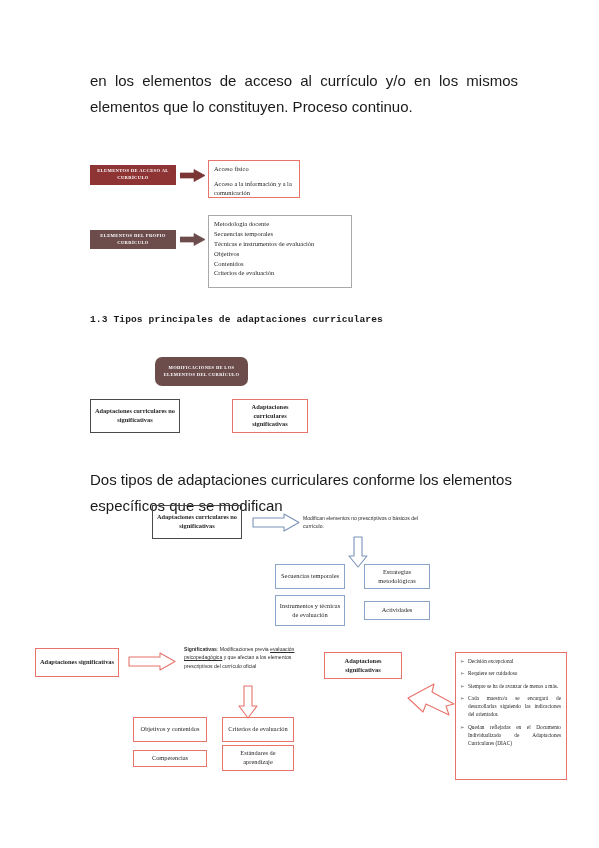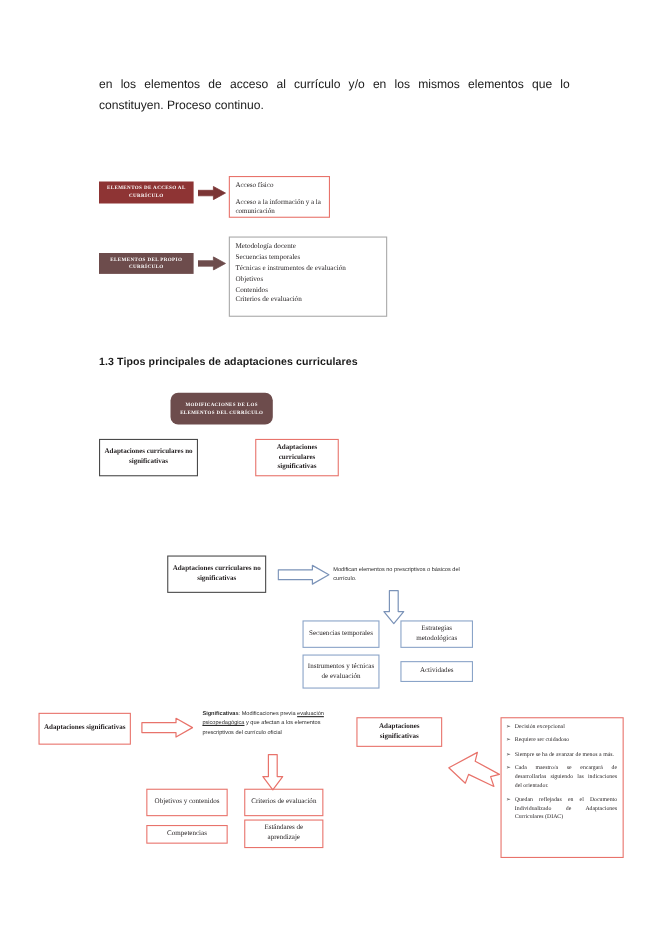--- a/index.html
+++ b/index.html
@@ -17,21 +17,21 @@
   }
   .page {
     position: absolute;
     inset: 0;
     background: #fff;
   }
   
   .para {
     position: absolute;
     font-family: "Liberation Sans", sans-serif;
-    font-size: 11px;
+    font-size: 15px;
     line-height: 1.75;
     color: #1a1a1a;
   }
   .para.justify { text-align: justify; }
   .heading {
     position: absolute;
     font-family: "Liberation Sans", sans-serif;
     font-size: 9.6px;
     font-weight: bold;
     color: #1a1a1a;
@@ -161,28 +161,29 @@
 
   <div class="listbox b-gray" style="left:208px; top:215px; width:144px; height:73px;">
     <div>Metodología docente</div>
     <div>Secuencias temporales</div>
     <div style="width:110px;">Técnicas e instrumentos de evaluación</div>
     <div>Objetivos</div>
     <div>Contenidos</div>
     <div>Criterios de evaluación</div>
   </div>
 
-  <div class="heading" style="left:90px; top:324px; width:420px;">1.3 Tipos principales de adaptaciones curriculares</div>
+  <div class="heading" style="left:90px; top:314px; width:420px;font-family:Liberation Mono, monospace;">1.3 Tipos principales de adaptaciones curriculares</div>
 
   <div class="darkbox brown rounded" style="left:155px; top:357px; width:93px; height:29px; font-size:4.5px;">MODIFICACIONES DE LOS ELEMENTOS DEL CURRÍCULO</div>
 
   <div class="obox bold b-dark" style="left:90px; top:399px; width:90px; height:34px;">Adaptaciones curriculares no significativas</div>
 
   <div class="obox bold b-red" style="left:232px; top:399px; width:76px; height:34px;">Adaptaciones curriculares significativas</div>
 
+  <div class="para" style="left:90px; top:467px; width:430px;">Dos tipos de adaptaciones curriculares conforme los elementos específicos que se modifican</div>
 
   <div class="obox bold b-dark" style="left:152px; top:505px; width:90px; height:34px;">Adaptaciones curriculares no significativas</div>
 
   <div class="abs" style="left:252px; top:513px; width:48px; height:19px;">
     <svg width="48" height="19" viewBox="0 0 48 19">
       <path d="M1 5 L32 5 L32 1 L47 9.5 L32 18 L32 14 L1 14 Z" fill="none" stroke="#7b93b8" stroke-width="1.1" stroke-linejoin="round"></path>
     </svg>
   </div>
 
   <div class="notetext" style="left:303px; top:514px; width:120px;">Modifican elementos no prescriptivos o básicos del currículo.</div>

